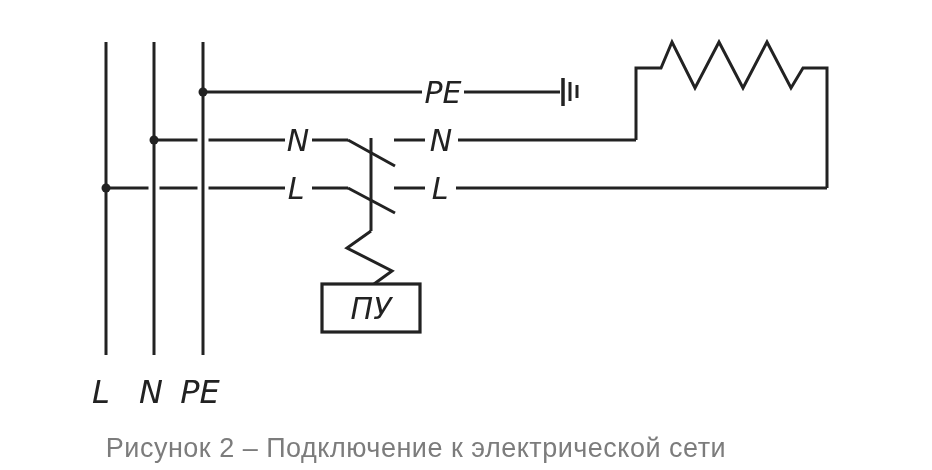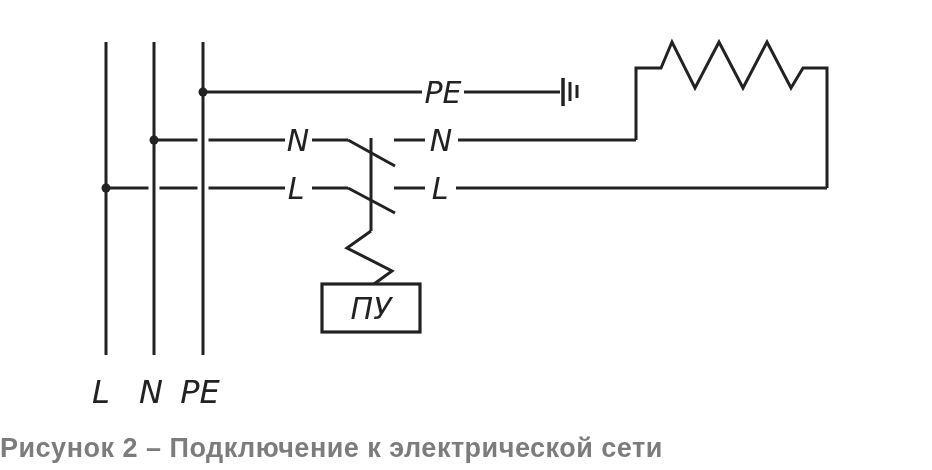--- a/index.html
+++ b/index.html
@@ -21,22 +21,23 @@
     font-style: italic;
     font-size: 30px;
     fill: #222222;
   }
   .bus-lbl { font-size: 32px; }
   .dev-lbl { font-size: 30px; }
   .caption {
     position: absolute;
     left: 0; right: 0;
     top: 433px;
+    text-align: center;
     font-family: "Liberation Sans", sans-serif;
-    font-weight: bold;
+    font-weight: normal;
     font-size: 27px;
     color: #7c7c7c;
     letter-spacing: 0.5px;
   }
 </style>
 </head>
 <body>
 
 <div class="stage">
 

